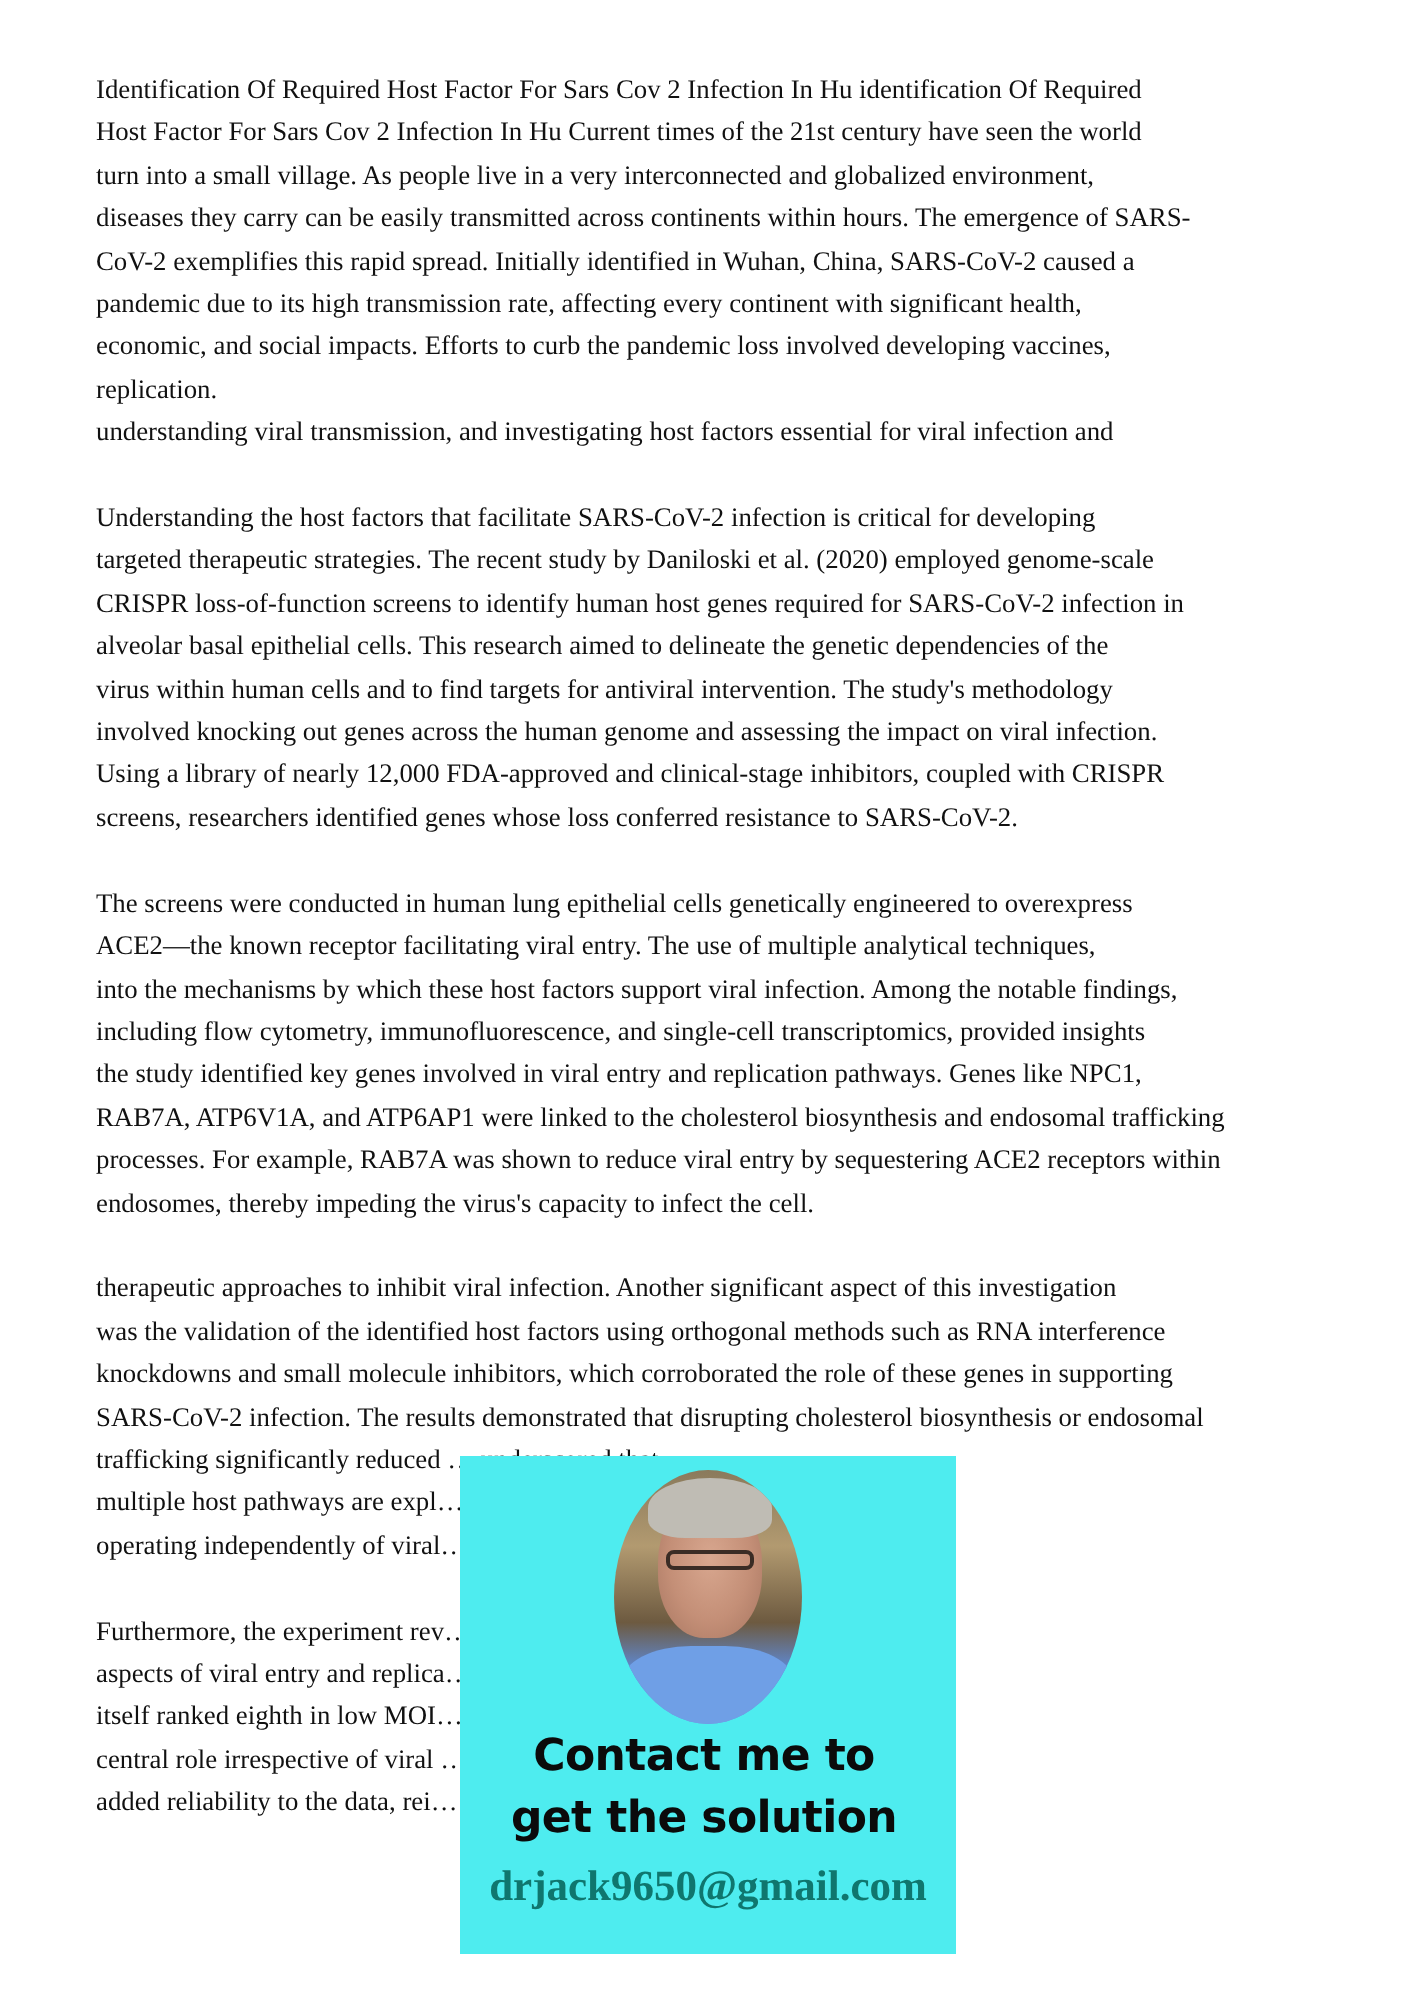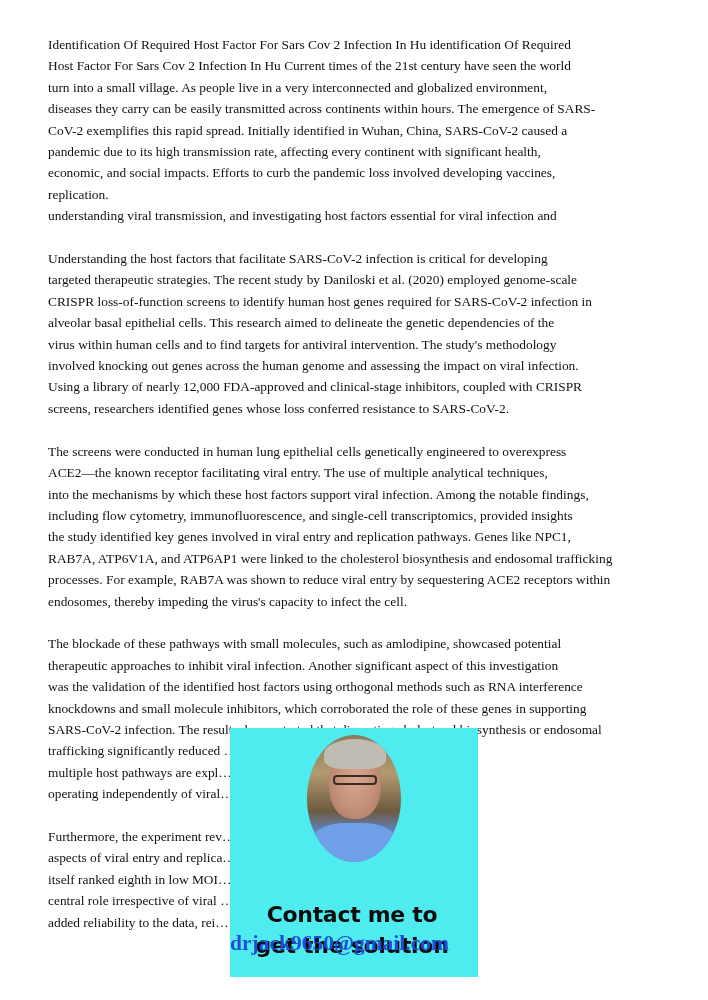--- a/index.html
+++ b/index.html
@@ -32,27 +32,26 @@
     border: 2px solid #3a2c25; border-radius: 4px; box-sizing: border-box;
   }
   .portrait .shirt {
     position: absolute; left: 4px; top: 88px; width: 86px; height: 45px; border-radius: 40% 40% 0 0;
     background: #6f9fe6;
   }
   .cta-line {
     position: absolute; left: 0; width: 244px; text-align: center;
     font-family: "DejaVu Sans", sans-serif; font-weight: bold; font-size: 22px; color: #0b0b0b;
     letter-spacing: -0.3px;
-    margin-top: 36px;
   }
   .cta1 { top: 138px; }
   .cta2 { top: 169px; text-align: center; }
   .email {
-    position: absolute; left: 0; width: 248px; top: 203px; 
-    font-family: "Liberation Serif", serif; font-weight: bold; font-size: 21.5px; color: #1d4ed8;
+    position: absolute; left: 0; width: 248px; top: 203px; text-align: center;
+    font-family: "Liberation Serif", serif; font-weight: bold; font-size: 21.5px; color: #0f766e;
   }
 </style>
 </head>
 <body>
 
 <div class="doc">
   <p class="para">
     <span class="line">Identification Of Required Host Factor For Sars Cov 2 Infection In Hu identification Of Required</span>
     <span class="line">Host Factor For Sars Cov 2 Infection In Hu Current times of the 21st century have seen the world</span>
     <span class="line">turn into a small village. As people live in a very interconnected and globalized environment,</span>
@@ -77,21 +76,20 @@
     <span class="line">The screens were conducted in human lung epithelial cells genetically engineered to overexpress</span>
     <span class="line">ACE2—the known receptor facilitating viral entry. The use of multiple analytical techniques,</span>
     <span class="line">into the mechanisms by which these host factors support viral infection. Among the notable findings,</span>
     <span class="line">including flow cytometry, immunofluorescence, and single-cell transcriptomics, provided insights</span>
     <span class="line">the study identified key genes involved in viral entry and replication pathways. Genes like NPC1,</span>
     <span class="line">RAB7A, ATP6V1A, and ATP6AP1 were linked to the cholesterol biosynthesis and endosomal trafficking</span>
     <span class="line">processes. For example, RAB7A was shown to reduce viral entry by sequestering ACE2 receptors within</span>
     <span class="line">endosomes, thereby impeding the virus's capacity to infect the cell.</span>
   </p>
   <p class="para">
-    <span class="line">The blockade of these pathways with small molecules, such as amlodipine, showcased potential</span>
     <span class="line">therapeutic approaches to inhibit viral infection. Another significant aspect of this investigation</span>
     <span class="line">was the validation of the identified host factors using orthogonal methods such as RNA interference</span>
     <span class="line">knockdowns and small molecule inhibitors, which corroborated the role of these genes in supporting</span>
     <span class="line">SARS-CoV-2 infection. The results demonstrated that disrupting cholesterol biosynthesis or endosomal</span>
     <span class="line">trafficking significantly reduced … underscored that</span>
     <span class="line">multiple host pathways are expl… with some pathways</span>
     <span class="line">operating independently of viral…</span>
   </p>
   <p class="para">
     <span class="line">Furthermore, the experiment rev… es are involved in critical</span>

